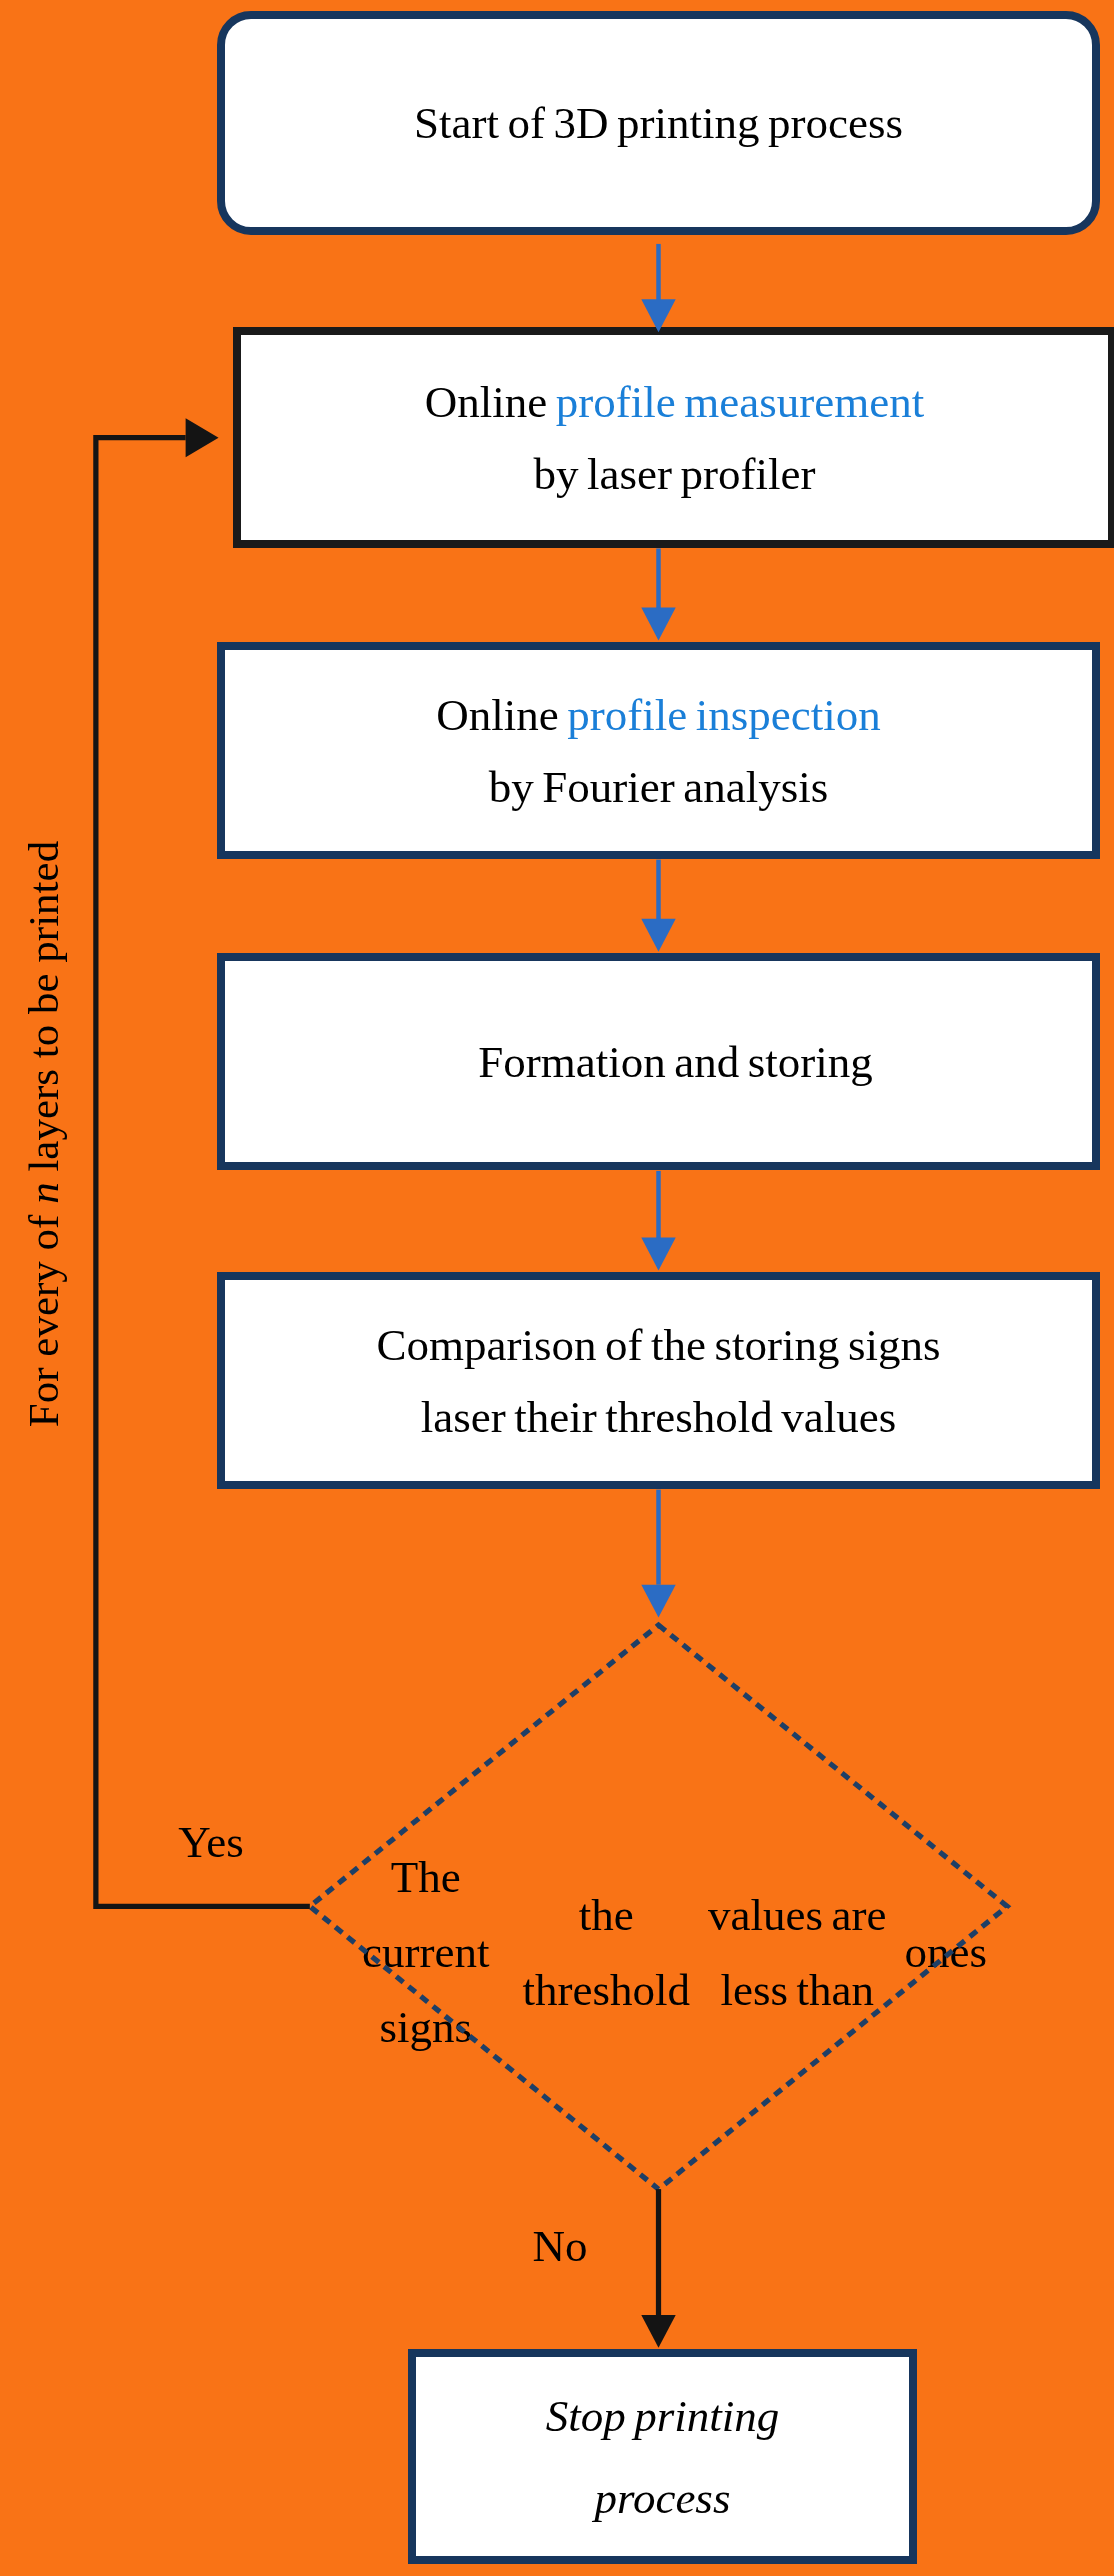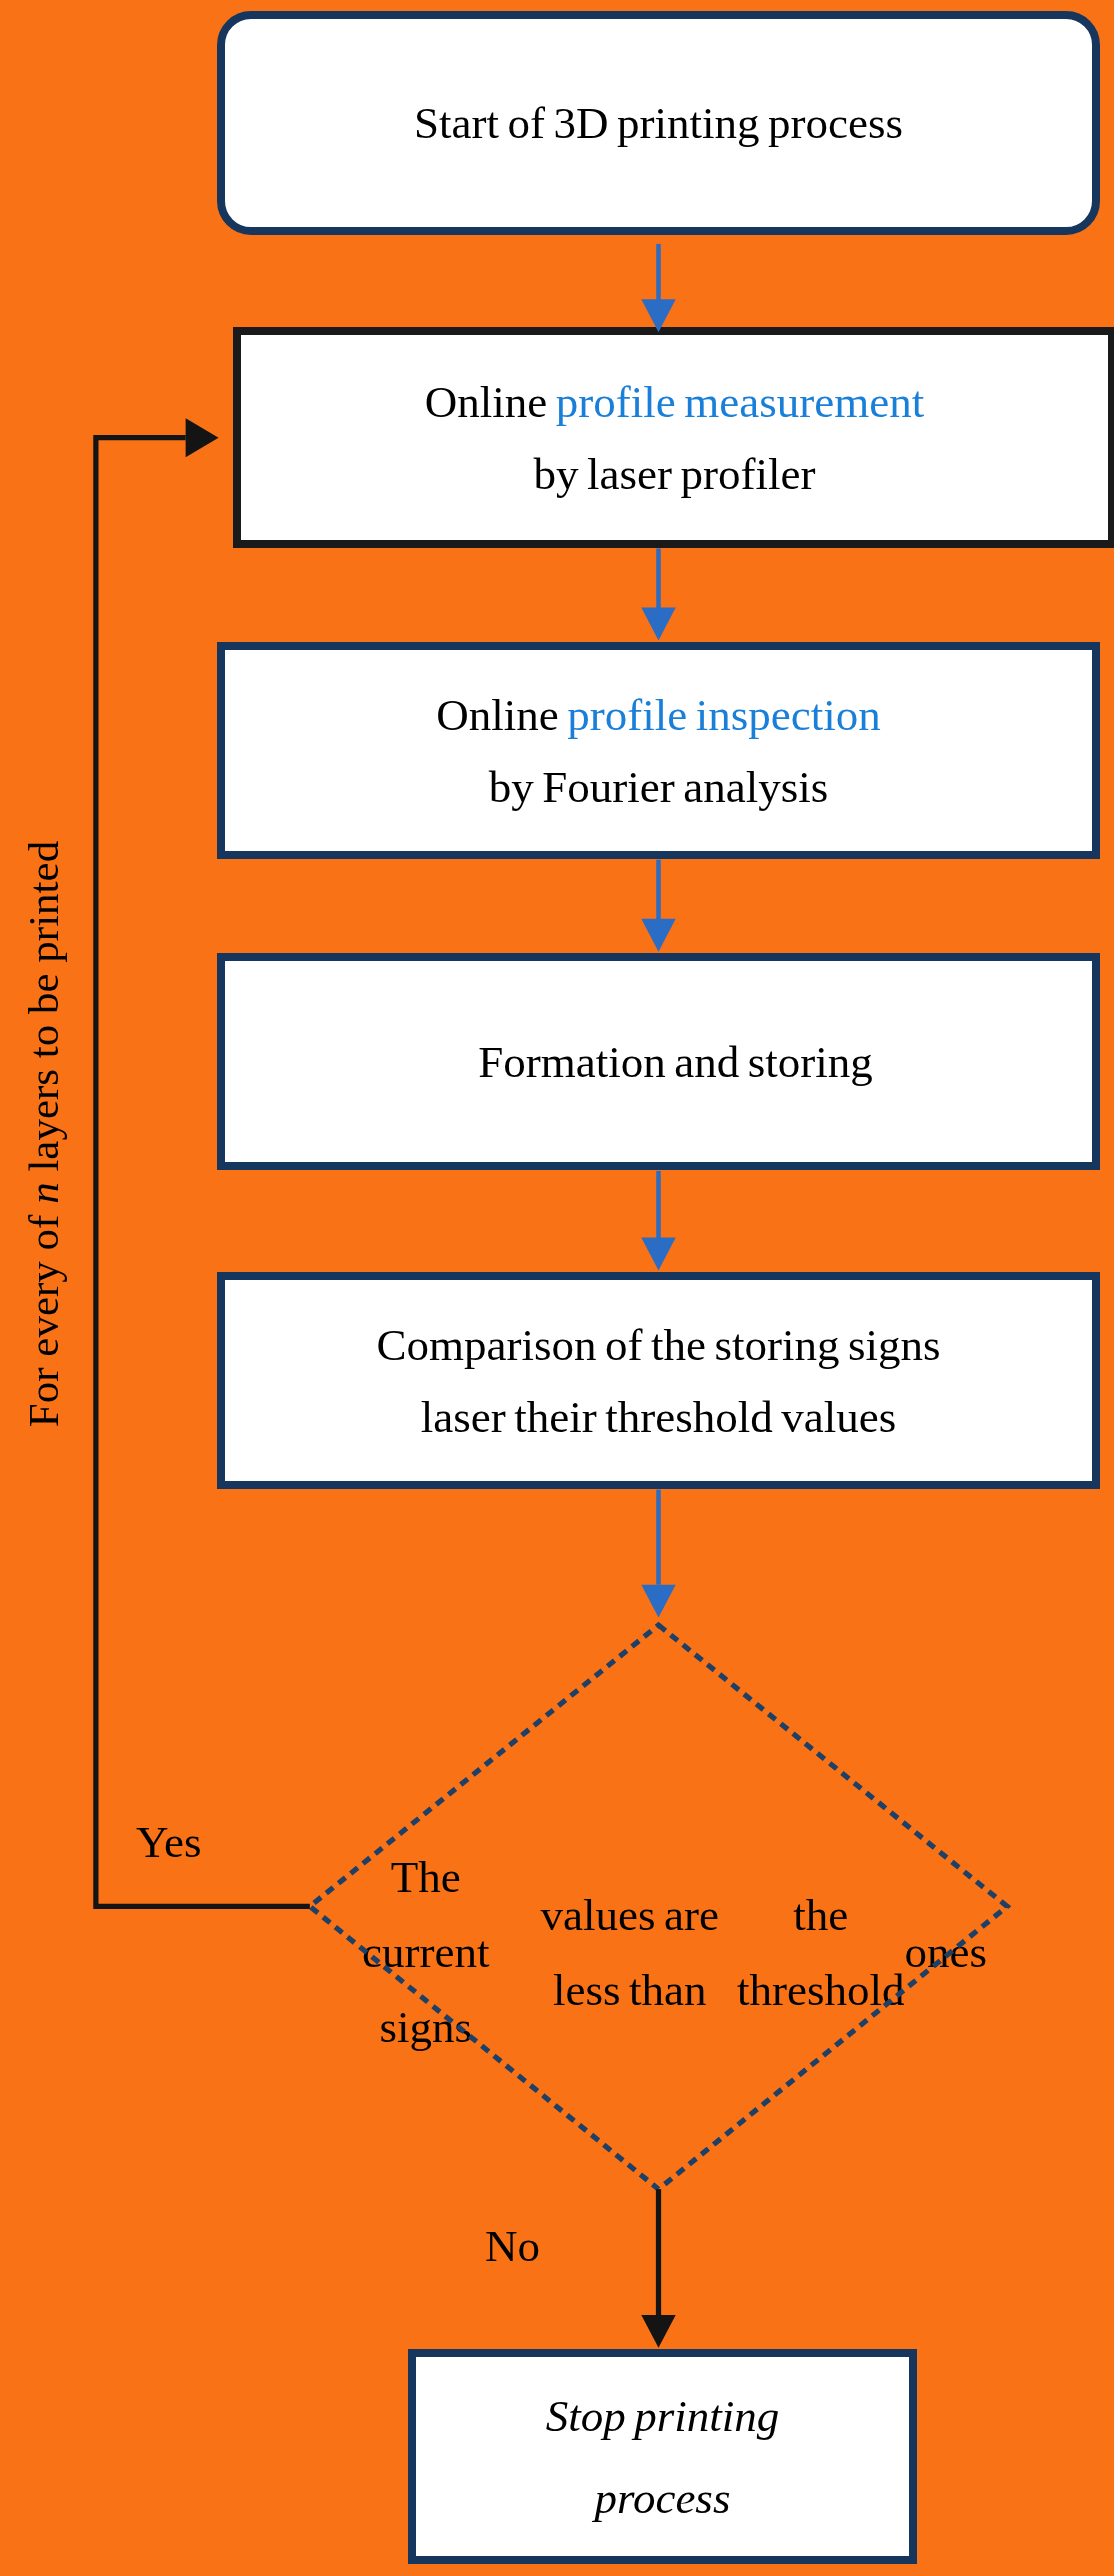--- a/index.html
+++ b/index.html
@@ -26,20 +26,21 @@
     z-index:2;
   }
   .navy-border{border:8.2px solid #17365d;}
   .black-border{border:8.2px solid #1a1a1a;}
   .rounded{border-radius:34px;}
   .em{color:#1a7fd8;}
   .label{
     position:absolute;
     font-size:45px;
     line-height:75px;
+    text-align:center;
     z-index:3;
   }
   #decision-text{
     position:absolute;
     left:329px;top:1743px;width:658px;height:419px;
     display:flex;flex-direction:row;justify-content:center;align-items:center;
     text-align:center;
     font-size:45px;line-height:75px;
     word-spacing:-0.06em;
     z-index:2;
@@ -113,22 +114,22 @@
     <div>Formation and storing</div>
   </div>
 
   <div class="box navy-border" style="left:217px;top:1272px;width:883px;height:217px;">
     <div>Comparison of the storing signs</div>
     <div>laser their threshold values</div>
   </div>
 
   <div id="decision-text">
     <div>The current signs</div>
+    <div>the threshold</div>
     <div>values are less than</div>
-    <div>the threshold</div>
     <div>ones</div>
   </div>
 
   <div class="label" style="left:136px;top:1805px;width:150px;height:75px;">Yes</div>
   <div class="label" style="left:485px;top:2209px;width:150px;height:75px;">No</div>
 
   <div class="box navy-border" style="left:408px;top:2349px;width:509px;height:215px;font-style:italic;">
     <div id="stop-text">
       <div>Stop printing</div>
       <div>process</div>

